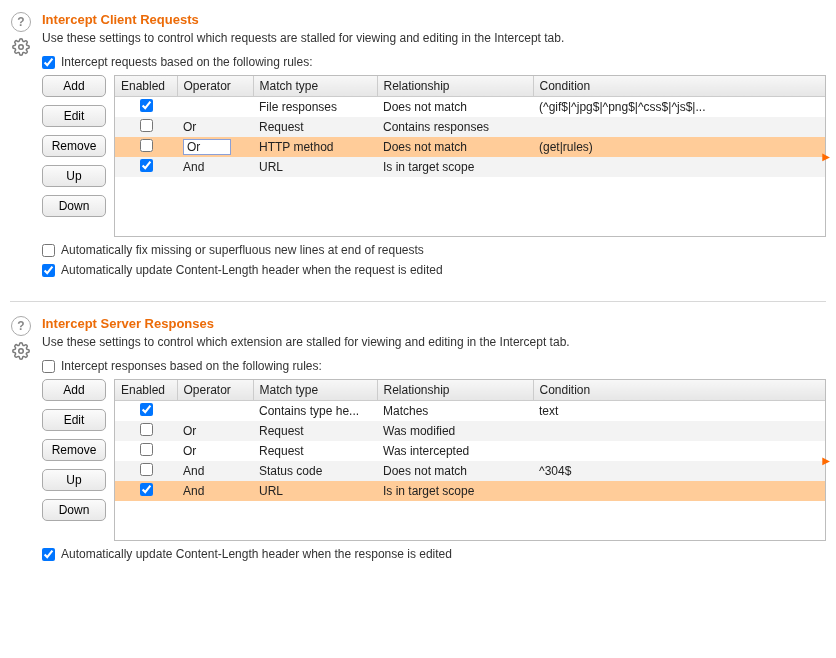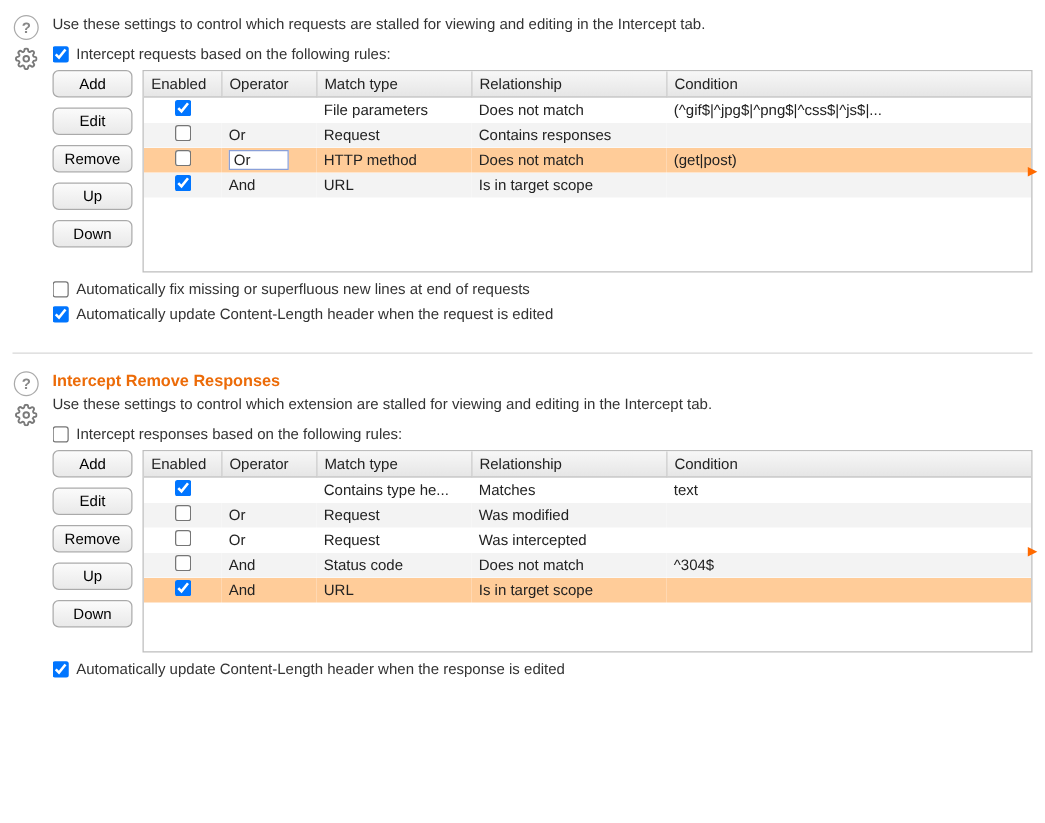--- a/index.html
+++ b/index.html
@@ -40,20 +40,21 @@
   <div class="icon-col">
     <div class="help-circle">?</div>
     <div class="gear">
       <svg viewBox="0 0 24 24" width="18" height="18" fill="none" stroke="#7a7a7a" stroke-width="2">
           <circle cx="12" cy="12" r="3"></circle>
           <path d="M19.4 15a1.7 1.7 0 0 0 .34 1.87l.06.06a2 2 0 1 1-2.83 2.83l-.06-.06a1.7 1.7 0 0 0-1.87-.34 1.7 1.7 0 0 0-1 1.56V21a2 2 0 1 1-4 0v-.09a1.7 1.7 0 0 0-1-1.56 1.7 1.7 0 0 0-1.87.34l-.06.06a2 2 0 1 1-2.83-2.83l.06-.06a1.7 1.7 0 0 0 .34-1.87 1.7 1.7 0 0 0-1.56-1H3a2 2 0 1 1 0-4h.09a1.7 1.7 0 0 0 1.56-1 1.7 1.7 0 0 0-.34-1.87l-.06-.06a2 2 0 1 1 2.83-2.83l.06.06a1.7 1.7 0 0 0 1.87.34h0a1.7 1.7 0 0 0 1-1.56V3a2 2 0 1 1 4 0v.09a1.7 1.7 0 0 0 1 1.56h0a1.7 1.7 0 0 0 1.87-.34l.06-.06a2 2 0 1 1 2.83 2.83l-.06.06a1.7 1.7 0 0 0-.34 1.87v0a1.7 1.7 0 0 0 1.56 1H21a2 2 0 1 1 0 4h-.09a1.7 1.7 0 0 0-1.56 1z"></path>
         </svg>
     </div>
   </div>
   <div class="content-col">
+    <h2>Intercept Client Requests</h2>
     <p class="desc">Use these settings to control which requests are stalled for viewing and editing in the Intercept tab.</p>
     <label class="chk-row">
       <input type="checkbox" checked="" style="">
       <span>Intercept requests based on the following rules:</span>
     </label>
 
     <div class="rules-layout">
       <div class="btn-col">
         <button class="btn">Add</button>
         <button class="btn">Edit</button>
@@ -76,37 +77,37 @@
             <th>Operator</th>
             <th>Match type</th>
             <th>Relationship</th>
             <th>Condition</th>
           </tr>
             </thead>
           <tbody>
               <tr>
                 <td class="center"><input type="checkbox" checked="" style=""></td>
                 <td></td>
-                <td>File parameters</td>
+                <td>File responses</td>
                 <td>Does not match</td>
                 <td>(^gif$|^jpg$|^png$|^css$|^js$|...</td>
               </tr>
               <tr>
                 <td class="center"><input type="checkbox" style=""></td>
                 <td>Or</td>
                 <td>Request</td>
                 <td>Contains responses</td>
                 <td></td>
               </tr>
               <tr class="selected">
                 <td class="center"><input type="checkbox" style=""></td>
                 <td><span class="cell-edit">Or</span></td>
                 <td>HTTP method</td>
                 <td>Does not match</td>
-                <td>(get|post)</td>
+                <td>(get|rules)</td>
               </tr>
               <tr>
                 <td class="center"><input type="checkbox" checked="" style=""></td>
                 <td>And</td>
                 <td>URL</td>
                 <td>Is in target scope</td>
                 <td></td>
               </tr>
             </tbody>
         </table>
@@ -131,21 +132,21 @@
   <div class="icon-col">
     <div class="help-circle">?</div>
     <div class="gear">
       <svg viewBox="0 0 24 24" width="18" height="18" fill="none" stroke="#7a7a7a" stroke-width="2">
           <circle cx="12" cy="12" r="3"></circle>
           <path d="M19.4 15a1.7 1.7 0 0 0 .34 1.87l.06.06a2 2 0 1 1-2.83 2.83l-.06-.06a1.7 1.7 0 0 0-1.87-.34 1.7 1.7 0 0 0-1 1.56V21a2 2 0 1 1-4 0v-.09a1.7 1.7 0 0 0-1-1.56 1.7 1.7 0 0 0-1.87.34l-.06.06a2 2 0 1 1-2.83-2.83l.06-.06a1.7 1.7 0 0 0 .34-1.87 1.7 1.7 0 0 0-1.56-1H3a2 2 0 1 1 0-4h.09a1.7 1.7 0 0 0 1.56-1 1.7 1.7 0 0 0-.34-1.87l-.06-.06a2 2 0 1 1 2.83-2.83l.06.06a1.7 1.7 0 0 0 1.87.34h0a1.7 1.7 0 0 0 1-1.56V3a2 2 0 1 1 4 0v.09a1.7 1.7 0 0 0 1 1.56h0a1.7 1.7 0 0 0 1.87-.34l.06-.06a2 2 0 1 1 2.83 2.83l-.06.06a1.7 1.7 0 0 0-.34 1.87v0a1.7 1.7 0 0 0 1.56 1H21a2 2 0 1 1 0 4h-.09a1.7 1.7 0 0 0-1.56 1z"></path>
         </svg>
     </div>
   </div>
   <div class="content-col">
-    <h2>Intercept Remove Responses</h2>
+    <h2>Intercept Server Responses</h2>
     <p class="desc">Use these settings to control which extension are stalled for viewing and editing in the Intercept tab.</p>
     <label class="chk-row">
       <input type="checkbox" style="">
       <span>Intercept responses based on the following rules:</span>
     </label>
 
     <div class="rules-layout">
       <div class="btn-col">
         <button class="btn">Add</button>
         <button class="btn">Edit</button>

